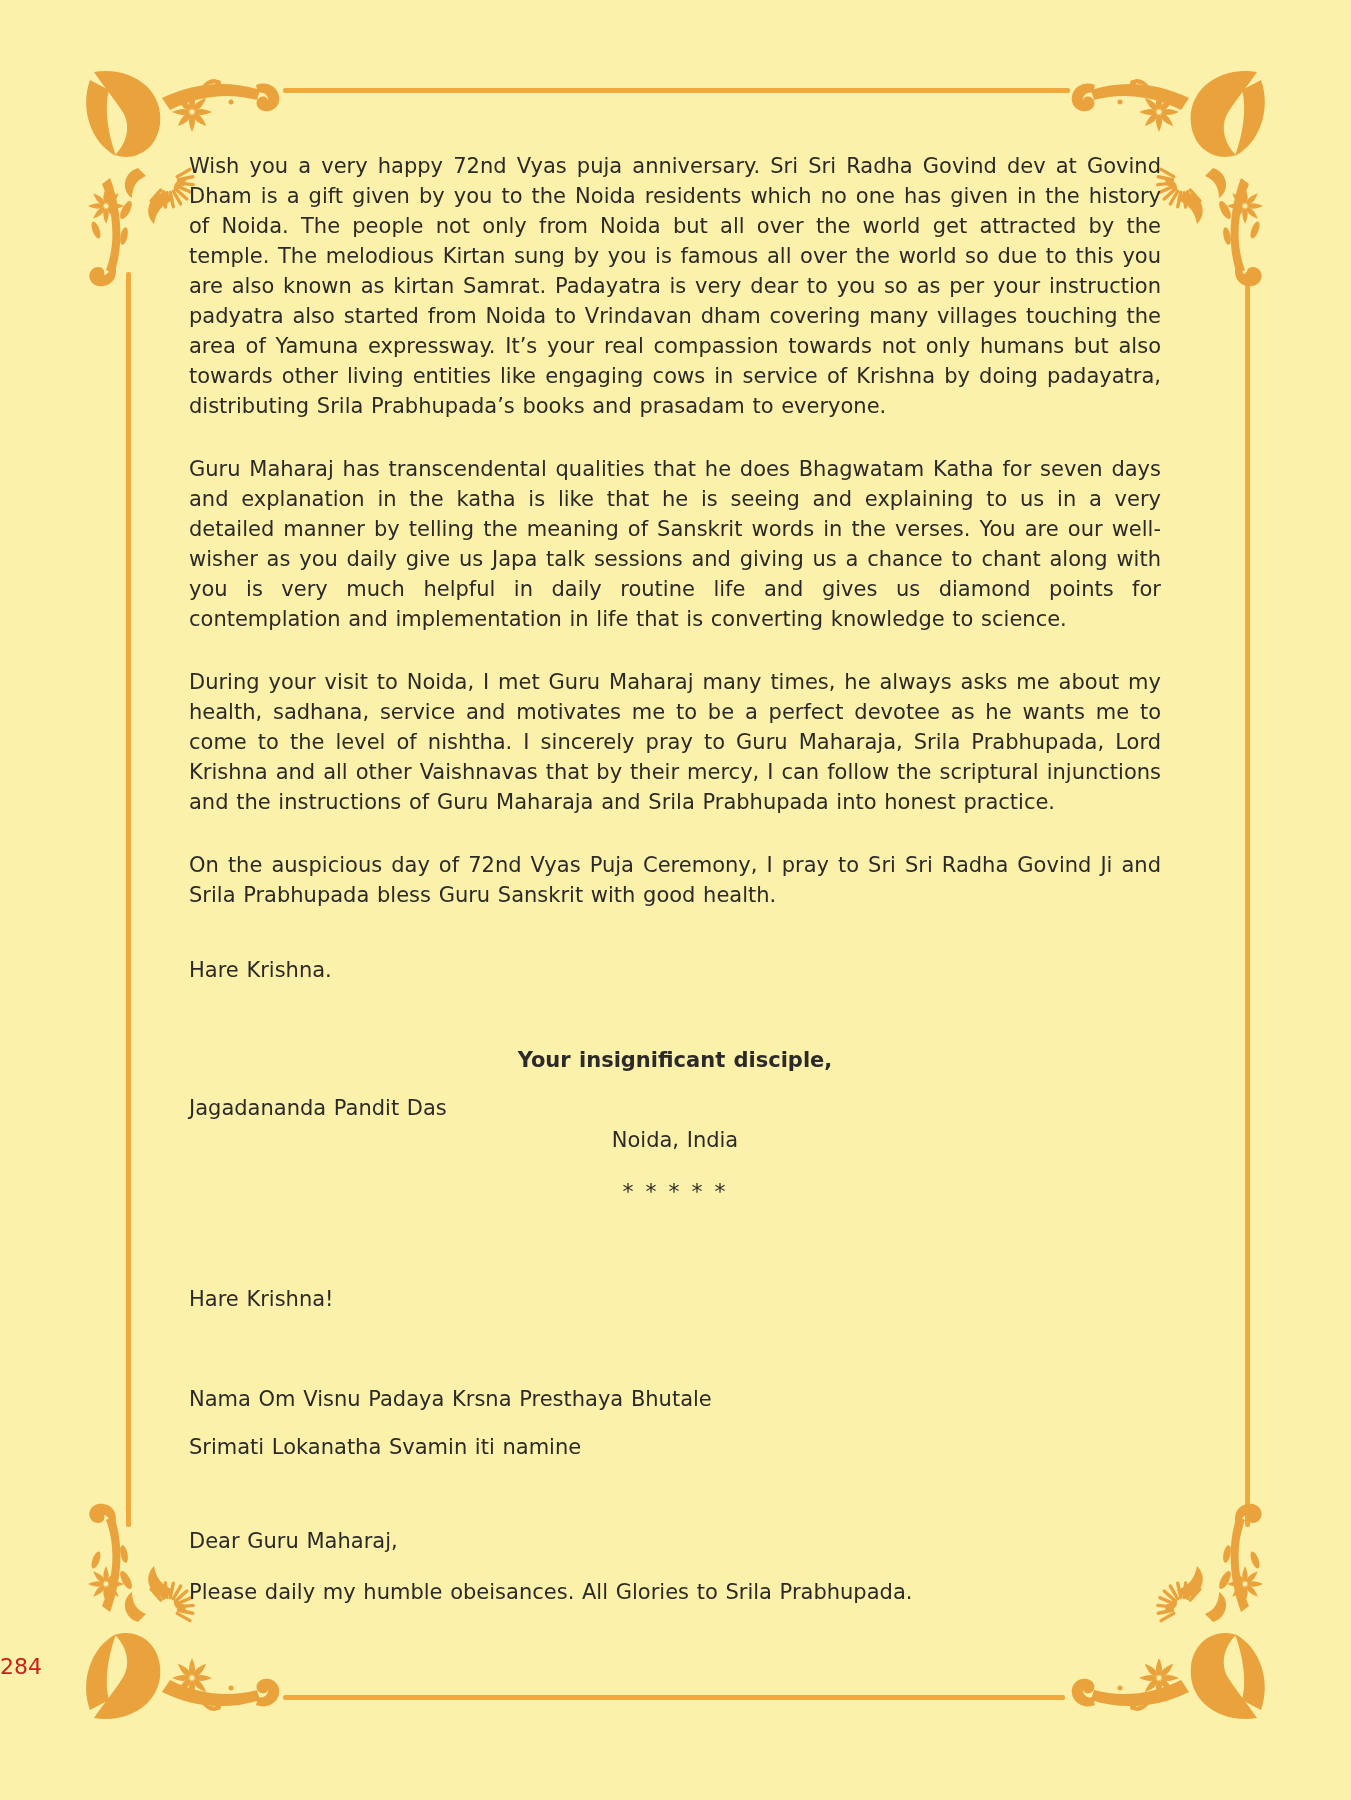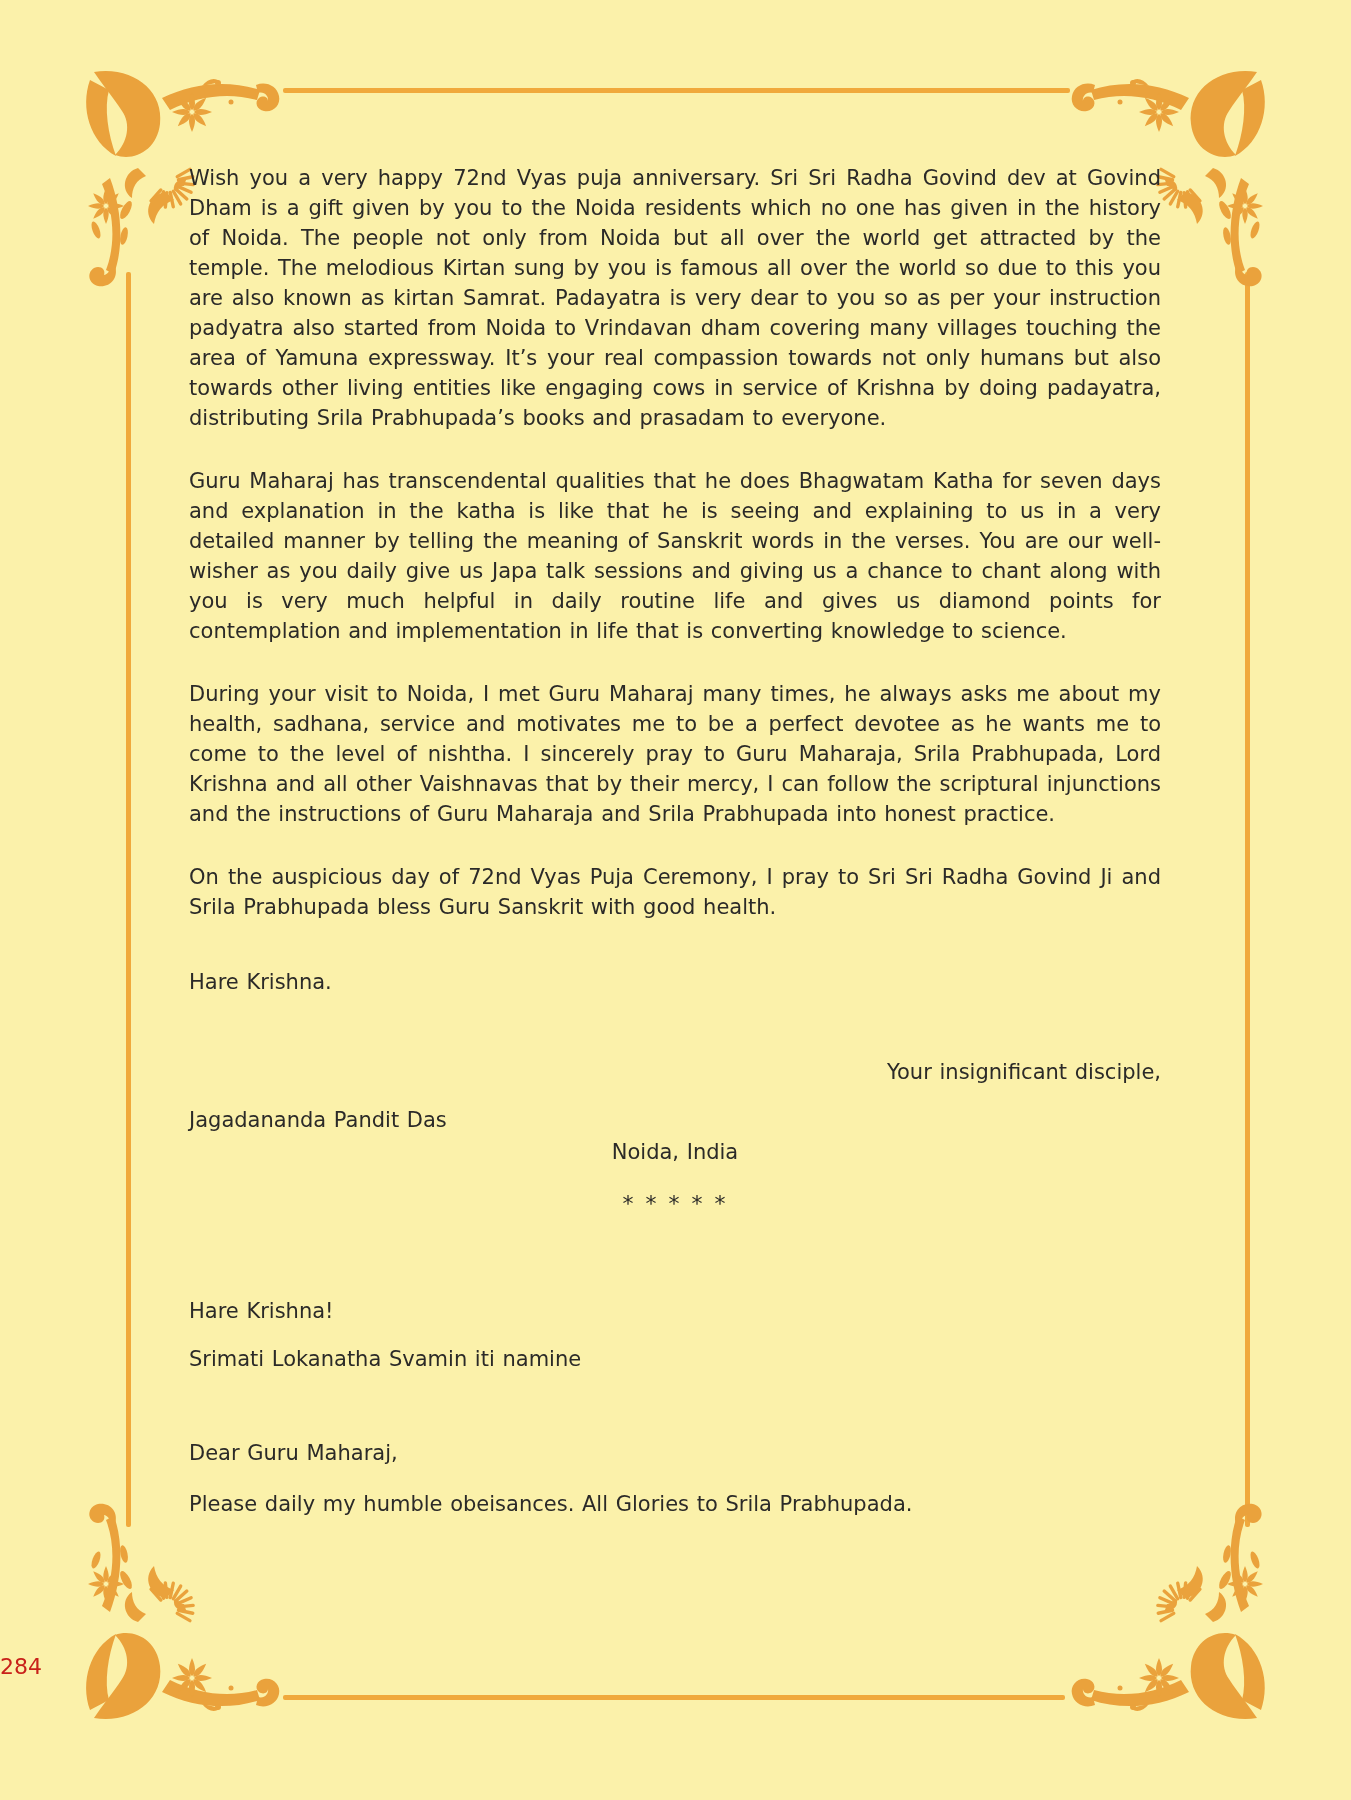--- a/index.html
+++ b/index.html
@@ -23,21 +23,21 @@
   .bline-top{left:283px;top:88px;width:787px;height:5px;}
   .bline-bottom{left:283px;top:1695px;width:782px;height:5px;}
   .bline-left{left:126px;top:272px;width:5px;height:1255px;}
   .bline-right{left:1245px;top:272px;width:5px;height:1255px;}
   .flourish{position:absolute;width:230px;height:230px;color:var(--orn);}
   .flourish.tl{left:68px;top:60px;}
   .flourish.tr{left:1053px;top:60px;transform:scaleX(-1);}
   .flourish.bl{left:68px;top:1500px;transform:scaleY(-1);}
   .flourish.br{left:1053px;top:1500px;transform:scale(-1,-1);}
   .letter{
-    position:absolute;left:189px;top:163px;width:972px;
+    position:absolute;left:189px;top:151px;width:972px;
     font-size:21px;line-height:30px;
   }
   .letter p{margin:0;word-spacing:1px;}
   .letter p.stars{font-size:22px;letter-spacing:2px;}
   .page-number{
     position:absolute;left:0;top:1652px;width:100%;
     text-align:left;font-size:22px;line-height:30px;
     color:var(--pagenum);
   }
 </style>
@@ -133,25 +133,26 @@
   <svg class="flourish br" viewBox="0 0 230 230">
       <use href="#flourish-shape"></use>
     </svg>
 
   <div class="letter">
       <p style="margin-top: 0px; text-align: justify;">Wish you a very happy 72nd Vyas puja anniversary. Sri Sri Radha Govind dev at Govind Dham is a gift given by you to the Noida residents which no one has given in the history of Noida. The people not only from Noida but all over the world get attracted by the temple. The melodious Kirtan sung by you is famous all over the world so due to this you are also known as kirtan Samrat. Padayatra is very dear to you so as per your instruction padyatra also started from Noida to Vrindavan dham covering many villages touching the area of Yamuna expressway. It’s your real compassion towards not only humans but also towards other living entities like engaging cows in service of Krishna by doing padayatra, distributing Srila Prabhupada’s books and prasadam to everyone.</p>
       <p style="margin-top: 33px; text-align: justify;">Guru Maharaj has transcendental qualities that he does Bhagwatam Katha for seven days and explanation in the katha is like that he is seeing and explaining to us in a very detailed manner by telling the meaning of Sanskrit words in the verses. You are our well-wisher as you daily give us Japa talk sessions and giving us a chance to chant along with you is very much helpful in daily routine life and gives us diamond points for contemplation and implementation in life that is converting knowledge to science.</p>
       <p style="margin-top: 33px; text-align: justify;">During your visit to Noida, I met Guru Maharaj many times, he always asks me about my health, sadhana, service and motivates me to be a perfect devotee as he wants me to come to the level of nishtha. I sincerely pray to Guru Maharaja, Srila Prabhupada, Lord Krishna and all other Vaishnavas that by their mercy, I can follow the scriptural injunctions and the instructions of Guru Maharaja and Srila Prabhupada into honest practice.</p>
       <p style="margin-top: 33px; text-align: justify;">On the auspicious day of 72nd Vyas Puja Ceremony, I pray to Sri Sri Radha Govind Ji and Srila Prabhupada bless Guru Sanskrit with good health.</p>
       <p style="margin-top: 45px; text-align: left;">Hare Krishna.</p>
-      <p style="margin-top: 60px; text-align: right;">Your insignificant disciple,</p>
+      <p style="margin-top: 60px; text-align: center; font-weight: bold;">Your insignificant disciple,</p>
       <p style="margin-top: 18px; text-align: left;">Jagadananda Pandit Das</p>
       <p style="margin-top: 2px; text-align: center;">Noida, India</p>
       <p class="stars" style="margin-top: 22px; text-align: center;">* * * * *</p>
       <p style="margin-top: 77px; text-align: left;">Hare Krishna!</p>
+      <p style="margin-top: 70px; text-align: left;">Nama Om Visnu Padaya Krsna Presthaya Bhutale</p>
       <p style="margin-top: 18px; text-align: left;">Srimati Lokanatha Svamin iti namine</p>
       <p style="margin-top: 64px; text-align: left;">Dear Guru Maharaj,</p>
       <p style="margin-top: 21px; text-align: left;">Please daily my humble obeisances. All Glories to Srila Prabhupada.</p>
     </div>
 
   <div class="page-number">284</div>
 
 </div>
 
 </body></html>

